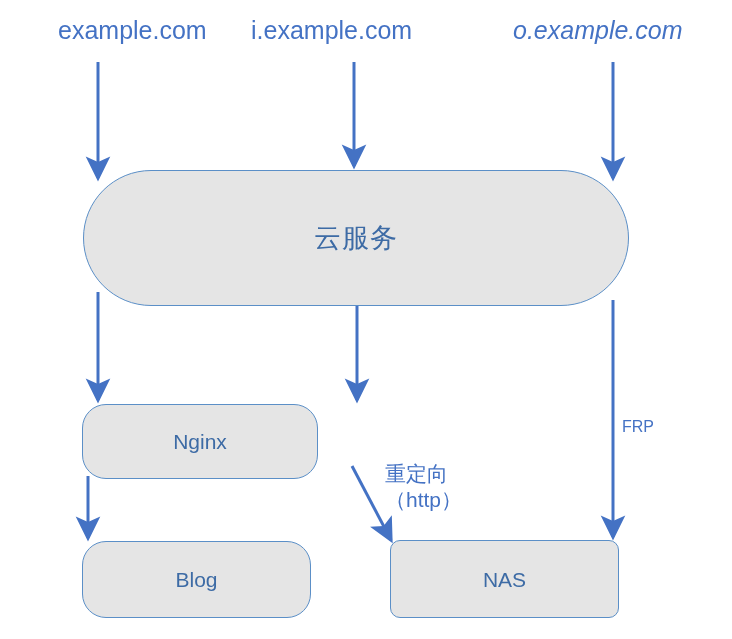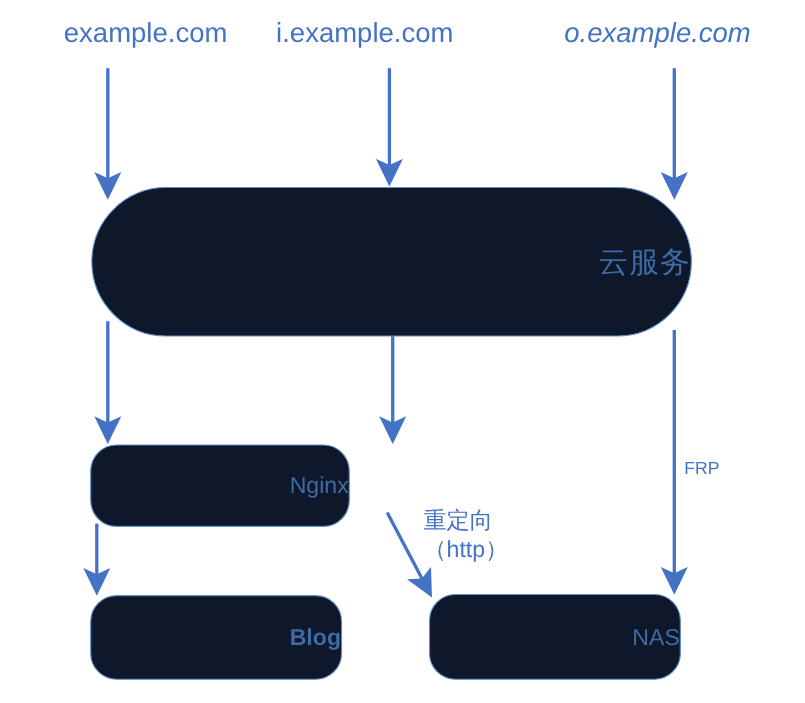--- a/index.html
+++ b/index.html
@@ -29,24 +29,24 @@
     position: absolute;
     color: #4472c4;
     font-size: 25px;
     line-height: 1;
     white-space: nowrap;
   }
   .node {
     position: absolute;
     box-sizing: border-box;
     border: 1.6px solid #5b8fc7;
-    background: #0f172a;
+    background: #e5e5e5;
     display: flex;
     align-items: center;
-    justify-content: flex-end;
+    justify-content: center;
     color: #3d6ba5;
   }
   .node-label {
     color: #3d6ba5;
     line-height: 1;
   }
   #node-cloud {
     left: 83px;
     top: 170px;
     width: 546px;
@@ -64,29 +64,28 @@
     height: 75px;
     border-radius: 24px;
   }
   #node-nginx .node-label { font-size: 21px; }
   #node-blog {
     left: 82px;
     top: 541px;
     width: 229px;
     height: 77px;
     border-radius: 24px;
-    font-weight: bold;
   }
   #node-blog .node-label { font-size: 21px; }
   #node-nas {
     left: 390px;
     top: 540px;
     width: 229px;
     height: 78px;
-    border-radius: 24px;
+    border-radius: 10px;
   }
   #node-nas .node-label { font-size: 21px; }
   .edge-label {
     position: absolute;
     color: #4472c4;
     line-height: 1.22;
     white-space: pre-line;
   }
   #label-frp {
     left: 622px;

